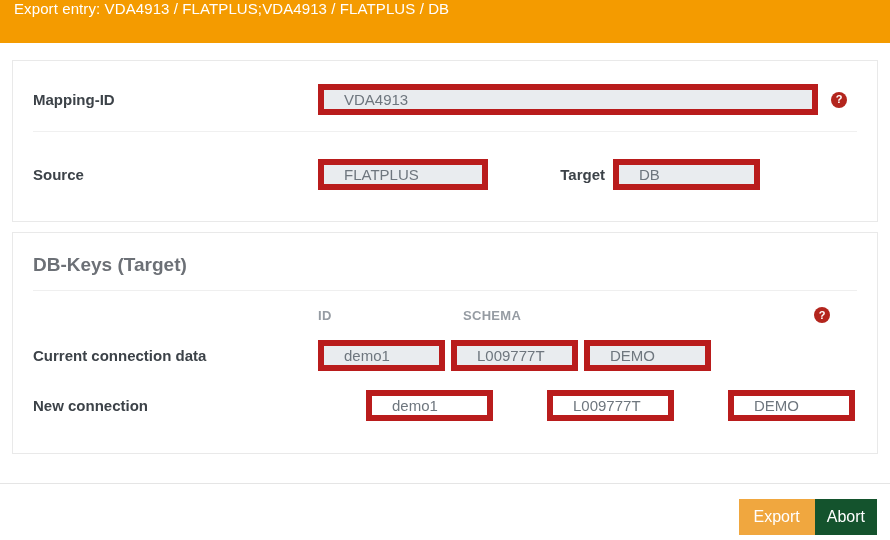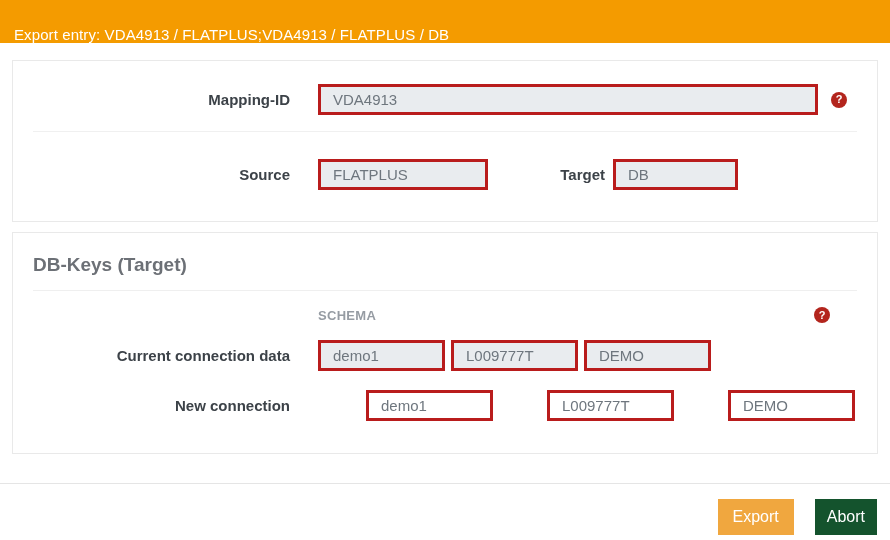--- a/index.html
+++ b/index.html
@@ -7,54 +7,53 @@
   body {
     width: 890px; height: 540px;
     background: #ffffff;
     font-family: "Liberation Sans", "DejaVu Sans", sans-serif;
     overflow: hidden;
   }
   .titlebar {
     height: 43px;
     background: #f49b00;
     color: #ffffff;
-    display: flex; align-items: flex-end;
+    display: flex; align-items: flex-start;
     padding: 0 14px;
     font-size: 15px;
     letter-spacing: .1px;
   }
   .panel {
     margin: 17px 12px 0 12px;
     border: 1px solid #e9e9e9;
     background: #fff;
   }
   .panel-1 { padding: 23px 20px 31px 20px; }
   .panel-2 { margin-top: 10px; padding: 0 20px 32px 20px; }
 
   .form-row { display: flex; align-items: center; }
   .lbl {
     width: 257px; margin-right: 28px;
-    text-align: right;
     font-weight: bold; font-size: 15px; color: #3c4248;
     flex: none;
   }
   .control {
-    height: 31px; border: 3px solid #b91c1c;
+    height: 31px; border: 6px solid #b91c1c;
     font-size: 15px; color: #6e767e;
-    padding: 0 12px;
+    padding: 0 20px;
     font-family: inherit;
     flex: none;
     border-radius: 0;
     outline: none;
   }
   .control.readonly { background: #e9ecef; }
   .control.editable { background: #ffffff; }
   .w-mapping { width: 500px; }
   .w-source  { width: 170px; }
-  .w-target  { width: 125px; }
+  .w-target  { width: 147px; }
   .w-col     { width: 127px; margin-right: 6px; }
 
   .target-lbl {
     width: 117px; margin-right: 8px;
     text-align: right;
     font-weight: bold; font-size: 15px; color: #3c4248;
     flex: none;
   }
   .help-icon {
     width: 16px; height: 16px; border-radius: 50%;
@@ -83,21 +82,21 @@
   .dbk-header .help-icon { margin-left: auto; margin-right: 27px; }
   .dbk-row { display: flex; align-items: center; margin-top: 17px; }
   .dbk-row.second { margin-top: 19px; gap: 48px; }
 
   .page-divider {
     border: none; border-top: 1px solid #e5e5e5;
     margin: 29px 0 0 0;
   }
   .btn-bar {
     display: flex; justify-content: flex-end;
-    padding: 15px 13px 0 0; gap: 21px;
+    padding: 15px 13px 0 0; gap: 0;
   }
   .btn {
     height: 36px; border: none;
     font-size: 16px; color: #ffffff;
     font-family: inherit;
     cursor: pointer;
     padding: 0 15px;
     border-radius: 0;
   }
   .btn-export { background: #f0a73f; }
@@ -126,20 +125,21 @@
     <input class="control readonly w-target" readonly="" value="DB" style="">
   </div>
 </div>
 
 <div class="panel panel-2">
   <h2 class="section-title">DB-Keys (Target)</h2>
   <hr class="divider-2">
 
   <div class="dbk-header">
     <span class="dbk-spacer"></span>
+    <span class="col-head">ID</span>
     <span class="col-head">SCHEMA</span>
     <span class="help-icon">?</span>
   </div>
 
   <div class="dbk-row">
     <label class="lbl">Current connection data</label>
     <input class="control readonly w-col" readonly="" value="demo1" style="">
     <input class="control readonly w-col" readonly="" value="L009777T" style="">
     <input class="control readonly w-col" readonly="" value="DEMO" style="">
   </div>

